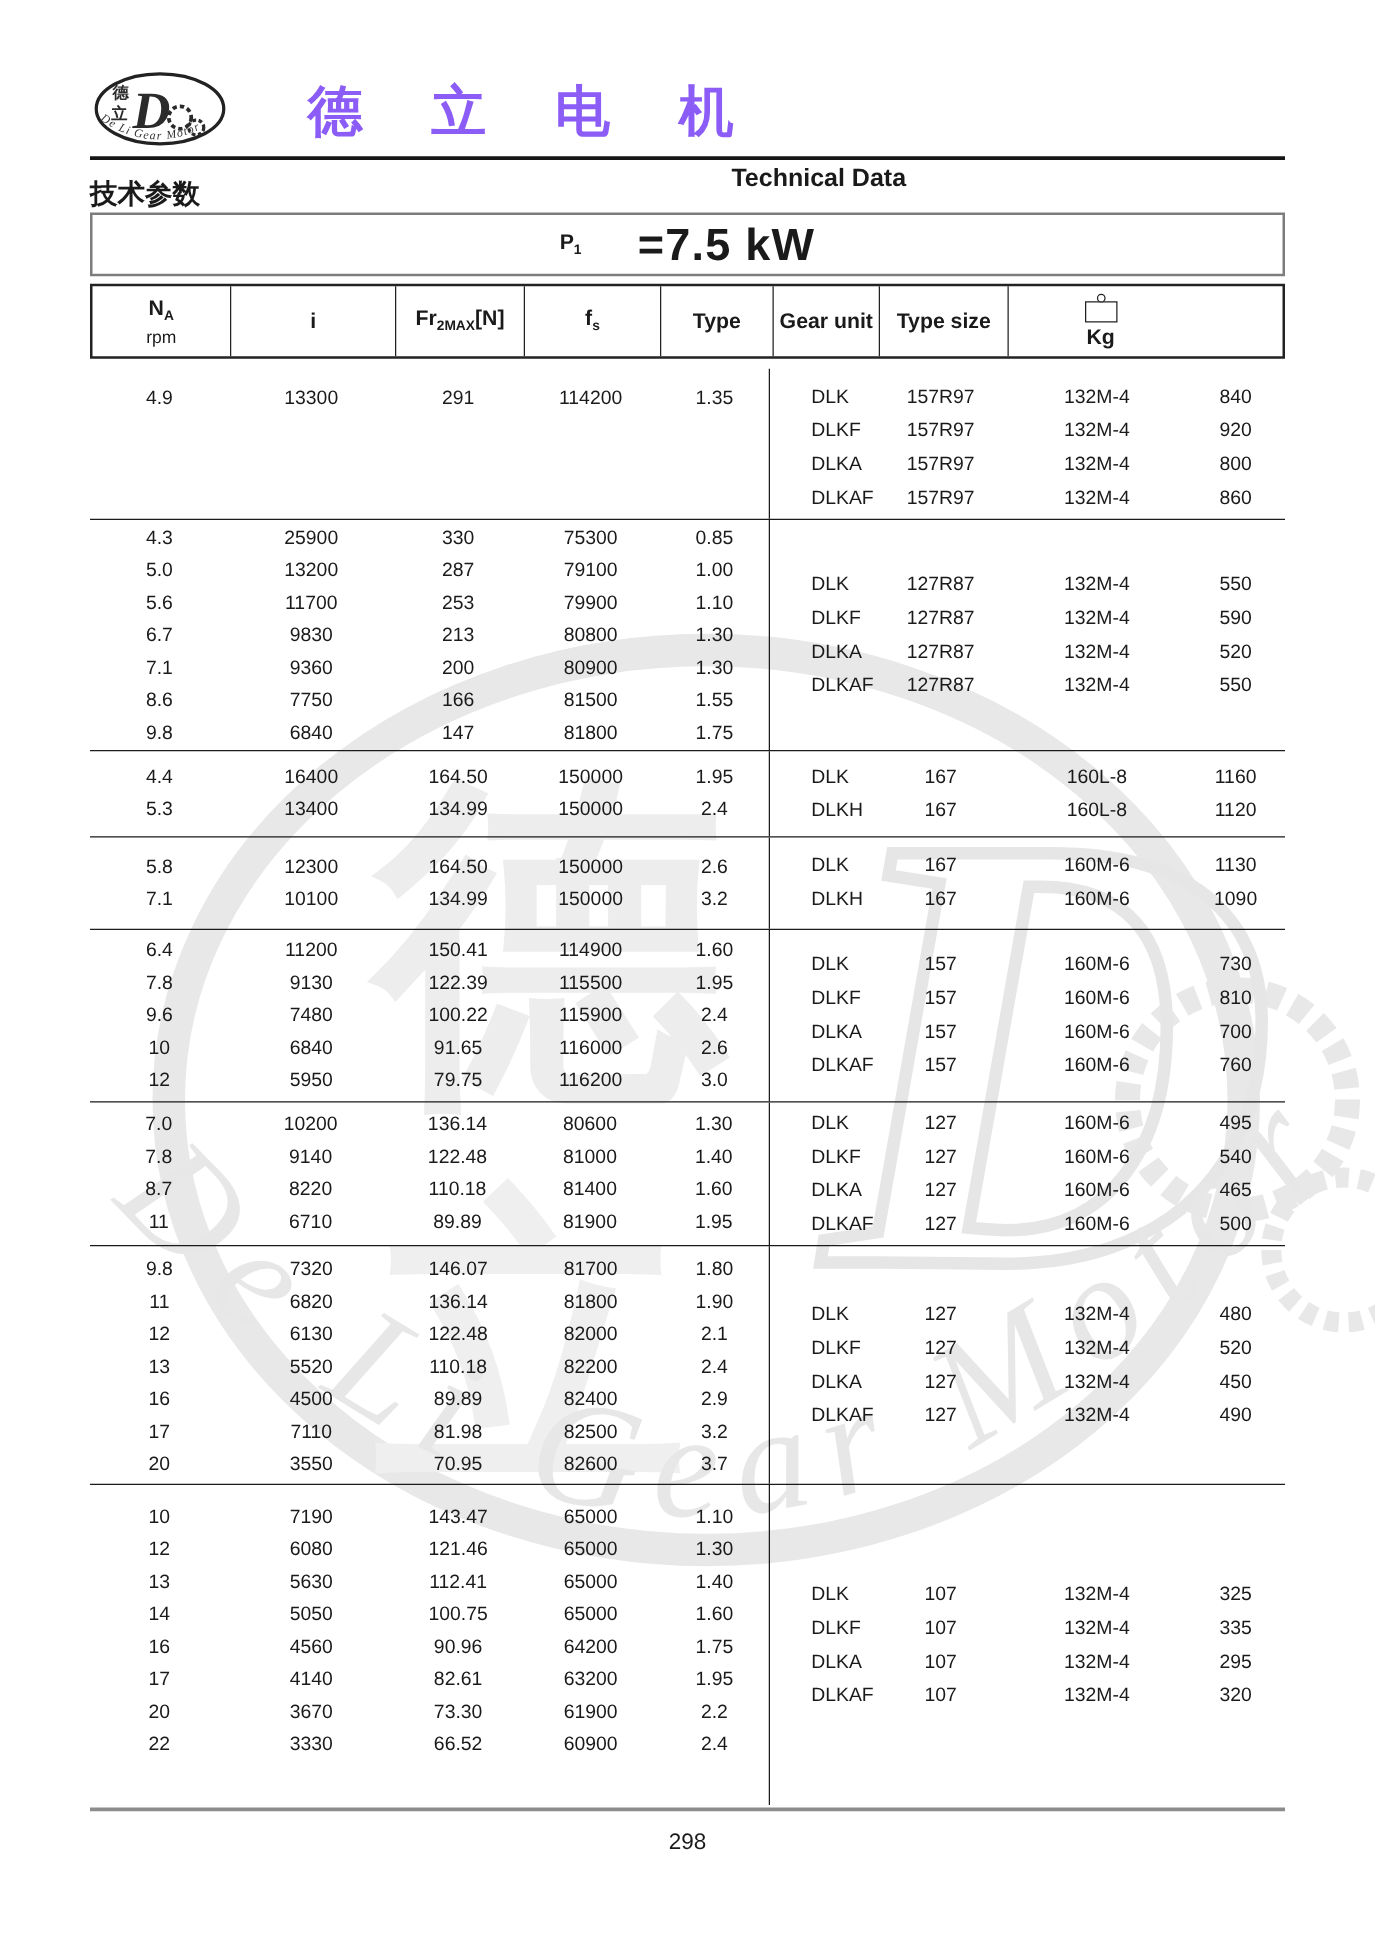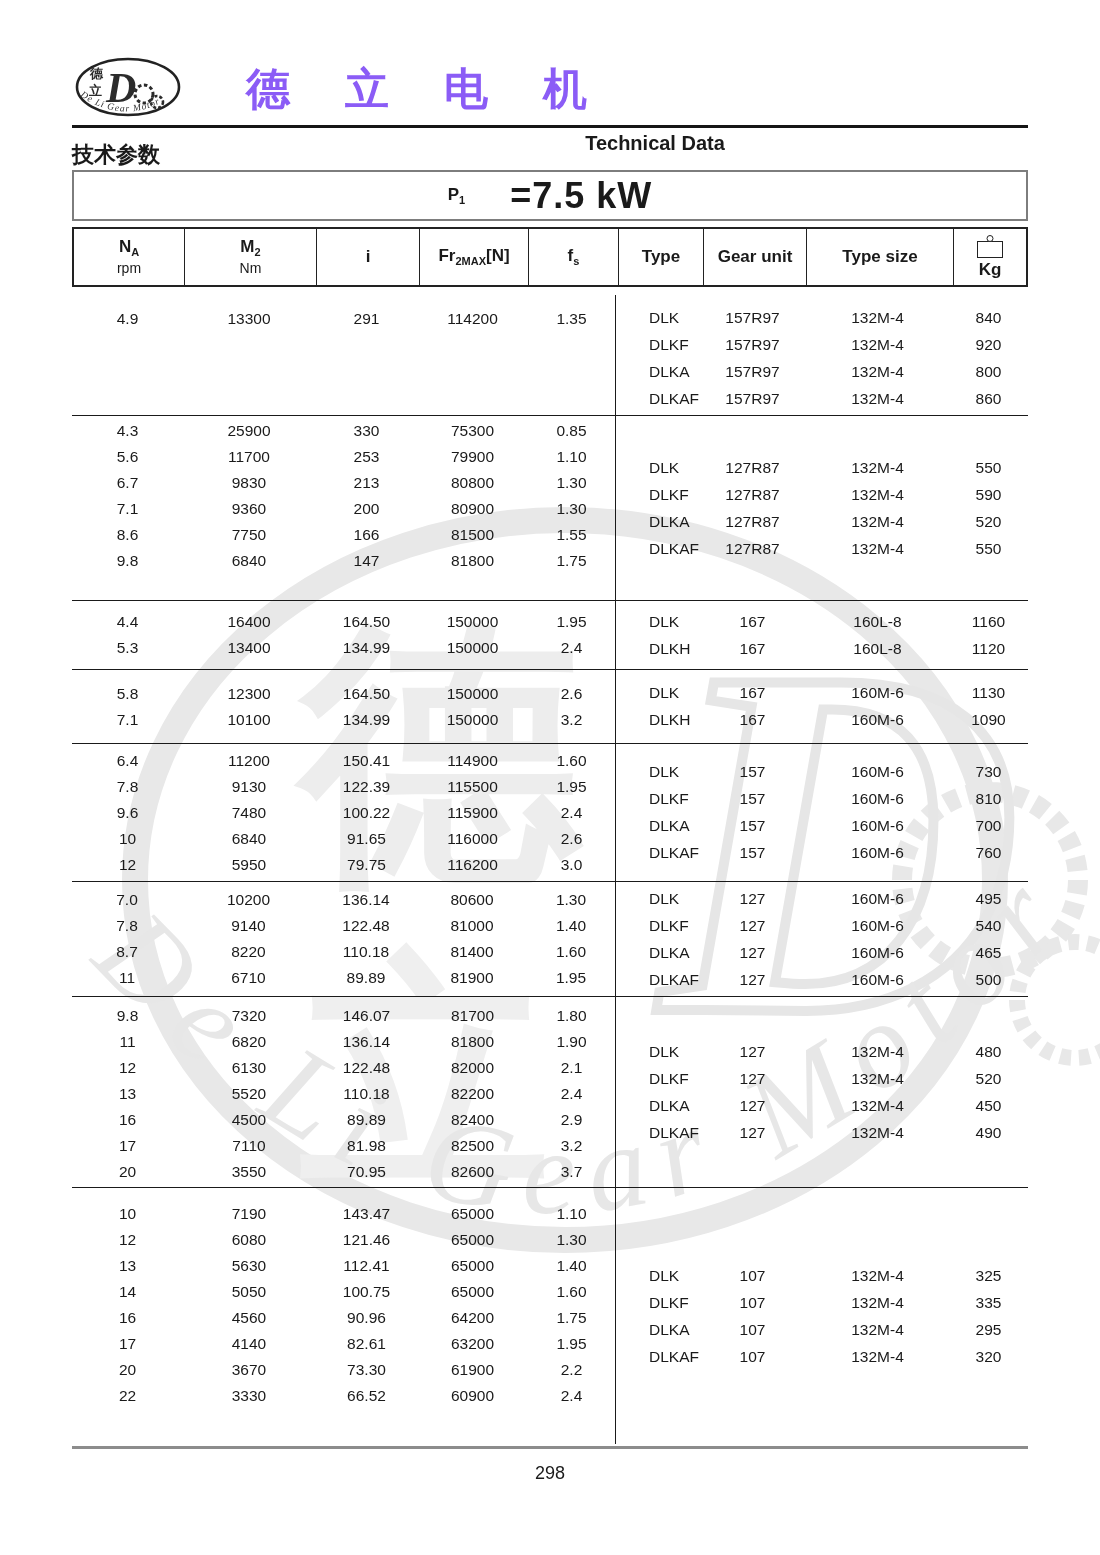--- a/index.html
+++ b/index.html
@@ -114,24 +114,20 @@
       <span class="p1-small"><span>P</span><sub>1</sub></span>
         <span class="p1-big">=7.5 kW</span>
     </div>
 
     <div class="thead">
       <div class="th">
         <span><span>N</span><sub>A</sub></span>
         <span class="unit">rpm</span>
       </div>
       <div class="th">
-        <span><span>M</span><sub>2</sub></span>
-        <span class="unit">Nm</span>
-      </div>
-      <div class="th">
         <span>i</span>
       </div>
       <div class="th">
         <span><span>Fr</span><sub>2MAX</sub><span>[N]</span></span>
       </div>
       <div class="th">
         <span><span>f</span><sub>s</sub></span>
       </div>
       <div class="th">
         <span>Type</span>
@@ -189,20 +185,27 @@
         <div class="block">
           <div class="left">
             <div class="lrow">
               <span class="cell">4.3</span>
               <span class="cell">25900</span>
               <span class="cell">330</span>
               <span class="cell">75300</span>
               <span class="cell">0.85</span>
             </div>
             <div class="lrow">
+              <span class="cell">5.0</span>
+              <span class="cell">13200</span>
+              <span class="cell">287</span>
+              <span class="cell">79100</span>
+              <span class="cell">1.00</span>
+            </div>
+            <div class="lrow">
               <span class="cell">5.6</span>
               <span class="cell">11700</span>
               <span class="cell">253</span>
               <span class="cell">79900</span>
               <span class="cell">1.10</span>
             </div>
             <div class="lrow">
               <span class="cell">6.7</span>
               <span class="cell">9830</span>
               <span class="cell">213</span>

